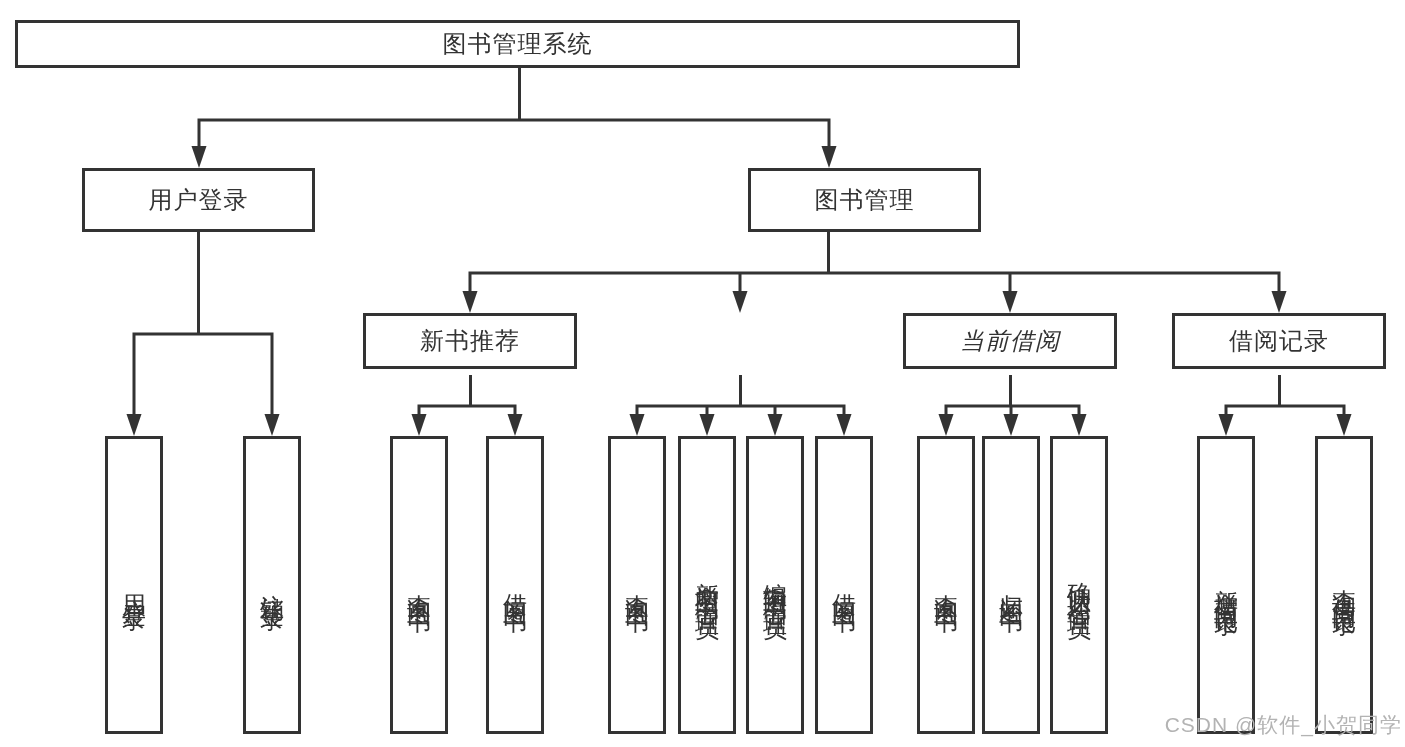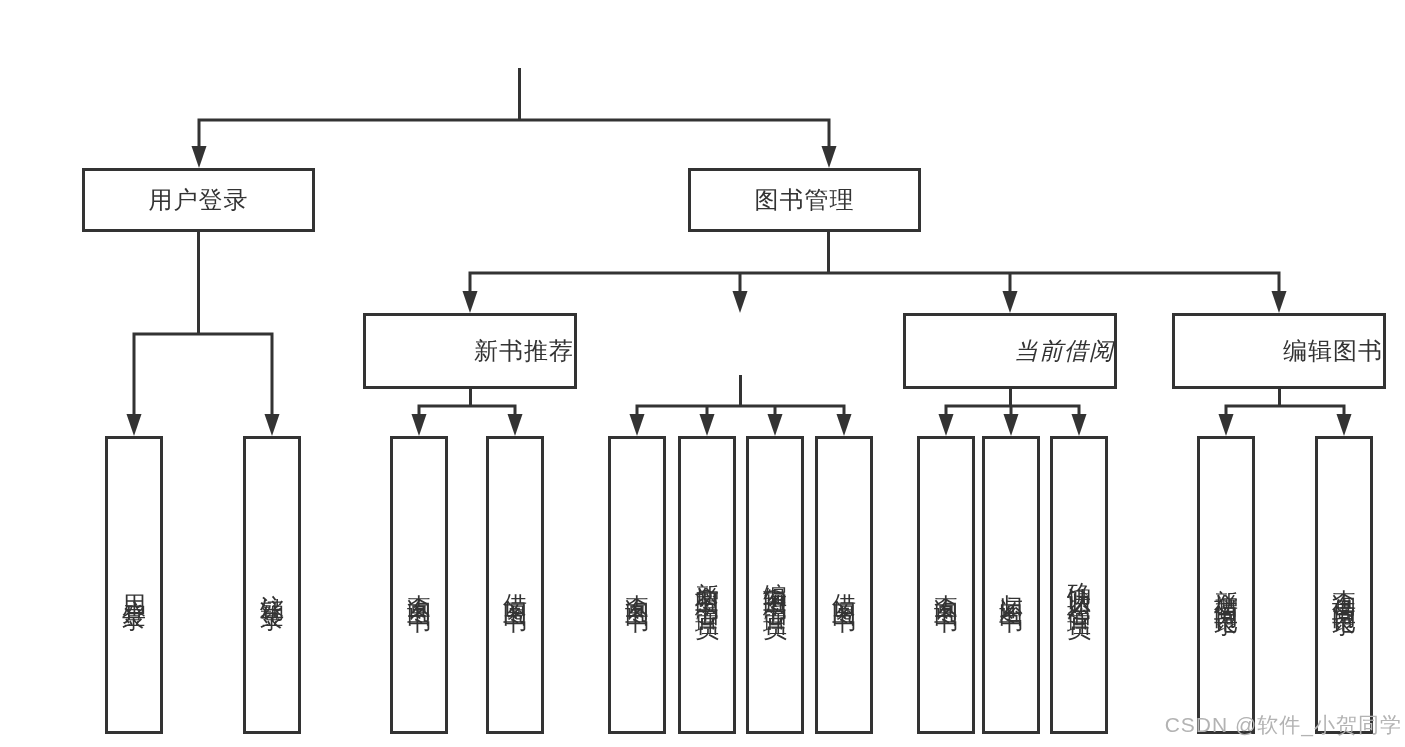--- a/index.html
+++ b/index.html
@@ -8,21 +8,21 @@
     font-family:"Liberation Sans", sans-serif;color:#333333;overflow:hidden;
   }
   svg.connectors{position:absolute;left:0;top:0;width:1405px;height:747px;}
   .node{
     position:absolute;border:3px solid #333333;background:#ffffff;
     display:flex;align-items:center;justify-content:center;box-sizing:border-box;
   }
   .hlabel{font-size:24px;letter-spacing:1px;white-space:nowrap;}
   .root{left:15px;top:20px;width:1005px;height:48px;}
   .lv2{top:168px;width:233px;height:64px;}
-  .lv3{top:313px;width:214px;height:76px;justify-content:flex-end;}
+  .lv3{top:313px;width:214px;height:56px;}
   .leaf{top:436px;width:58px;height:298px;}
   .leaf .vlabel{
     writing-mode:vertical-rl;text-orientation:mixed;
     font-size:24px;letter-spacing:5px;line-height:1;white-space:nowrap;
   }
   .watermark{
     position:absolute;right:3px;top:711px;font-size:21px;color:#b3b3b3;
     letter-spacing:1px;white-space:nowrap;z-index:5;
   }
 </style>
@@ -57,36 +57,39 @@
       <polygon points="767.5,414 782.5,414 775,436"></polygon>
       <polygon points="836.5,414 851.5,414 844,436"></polygon>
       <polygon points="938.5,414 953.5,414 946,436"></polygon>
       <polygon points="1003.5,414 1018.5,414 1011,436"></polygon>
       <polygon points="1071.5,414 1086.5,414 1079,436"></polygon>
       <polygon points="1218.5,414 1233.5,414 1226,436"></polygon>
       <polygon points="1336.5,414 1351.5,414 1344,436"></polygon>
     </g>
   </svg>
 
+  <div class="node root">
+    <span class="hlabel">图书管理系统</span>
+  </div>
 
   <div class="node lv2" style="left:82px;">
     <span class="hlabel">用户登录</span>
   </div>
-  <div class="node lv2" style="left:688px;text-align:right;">
+  <div class="node lv2" style="left:748px;text-align:right;">
     <span class="hlabel">图书管理</span>
   </div>
 
   <div class="node lv3" style="left:363px;">
     <span class="hlabel">新书推荐</span>
   </div>
   <div class="node lv3" style="left:903px;font-style:italic;">
     <span class="hlabel">当前借阅</span>
   </div>
   <div class="node lv3" style="left:1172px;">
-    <span class="hlabel">编辑图书</span>
+    <span class="hlabel">借阅记录</span>
   </div>
 
   <div class="node leaf" style="left:105px;">
     <span class="vlabel">用户登录</span>
   </div>
   <div class="node leaf" style="left:243px;">
     <span class="vlabel">注销登录</span>
   </div>
 
   <div class="node leaf" style="left:390px;">

